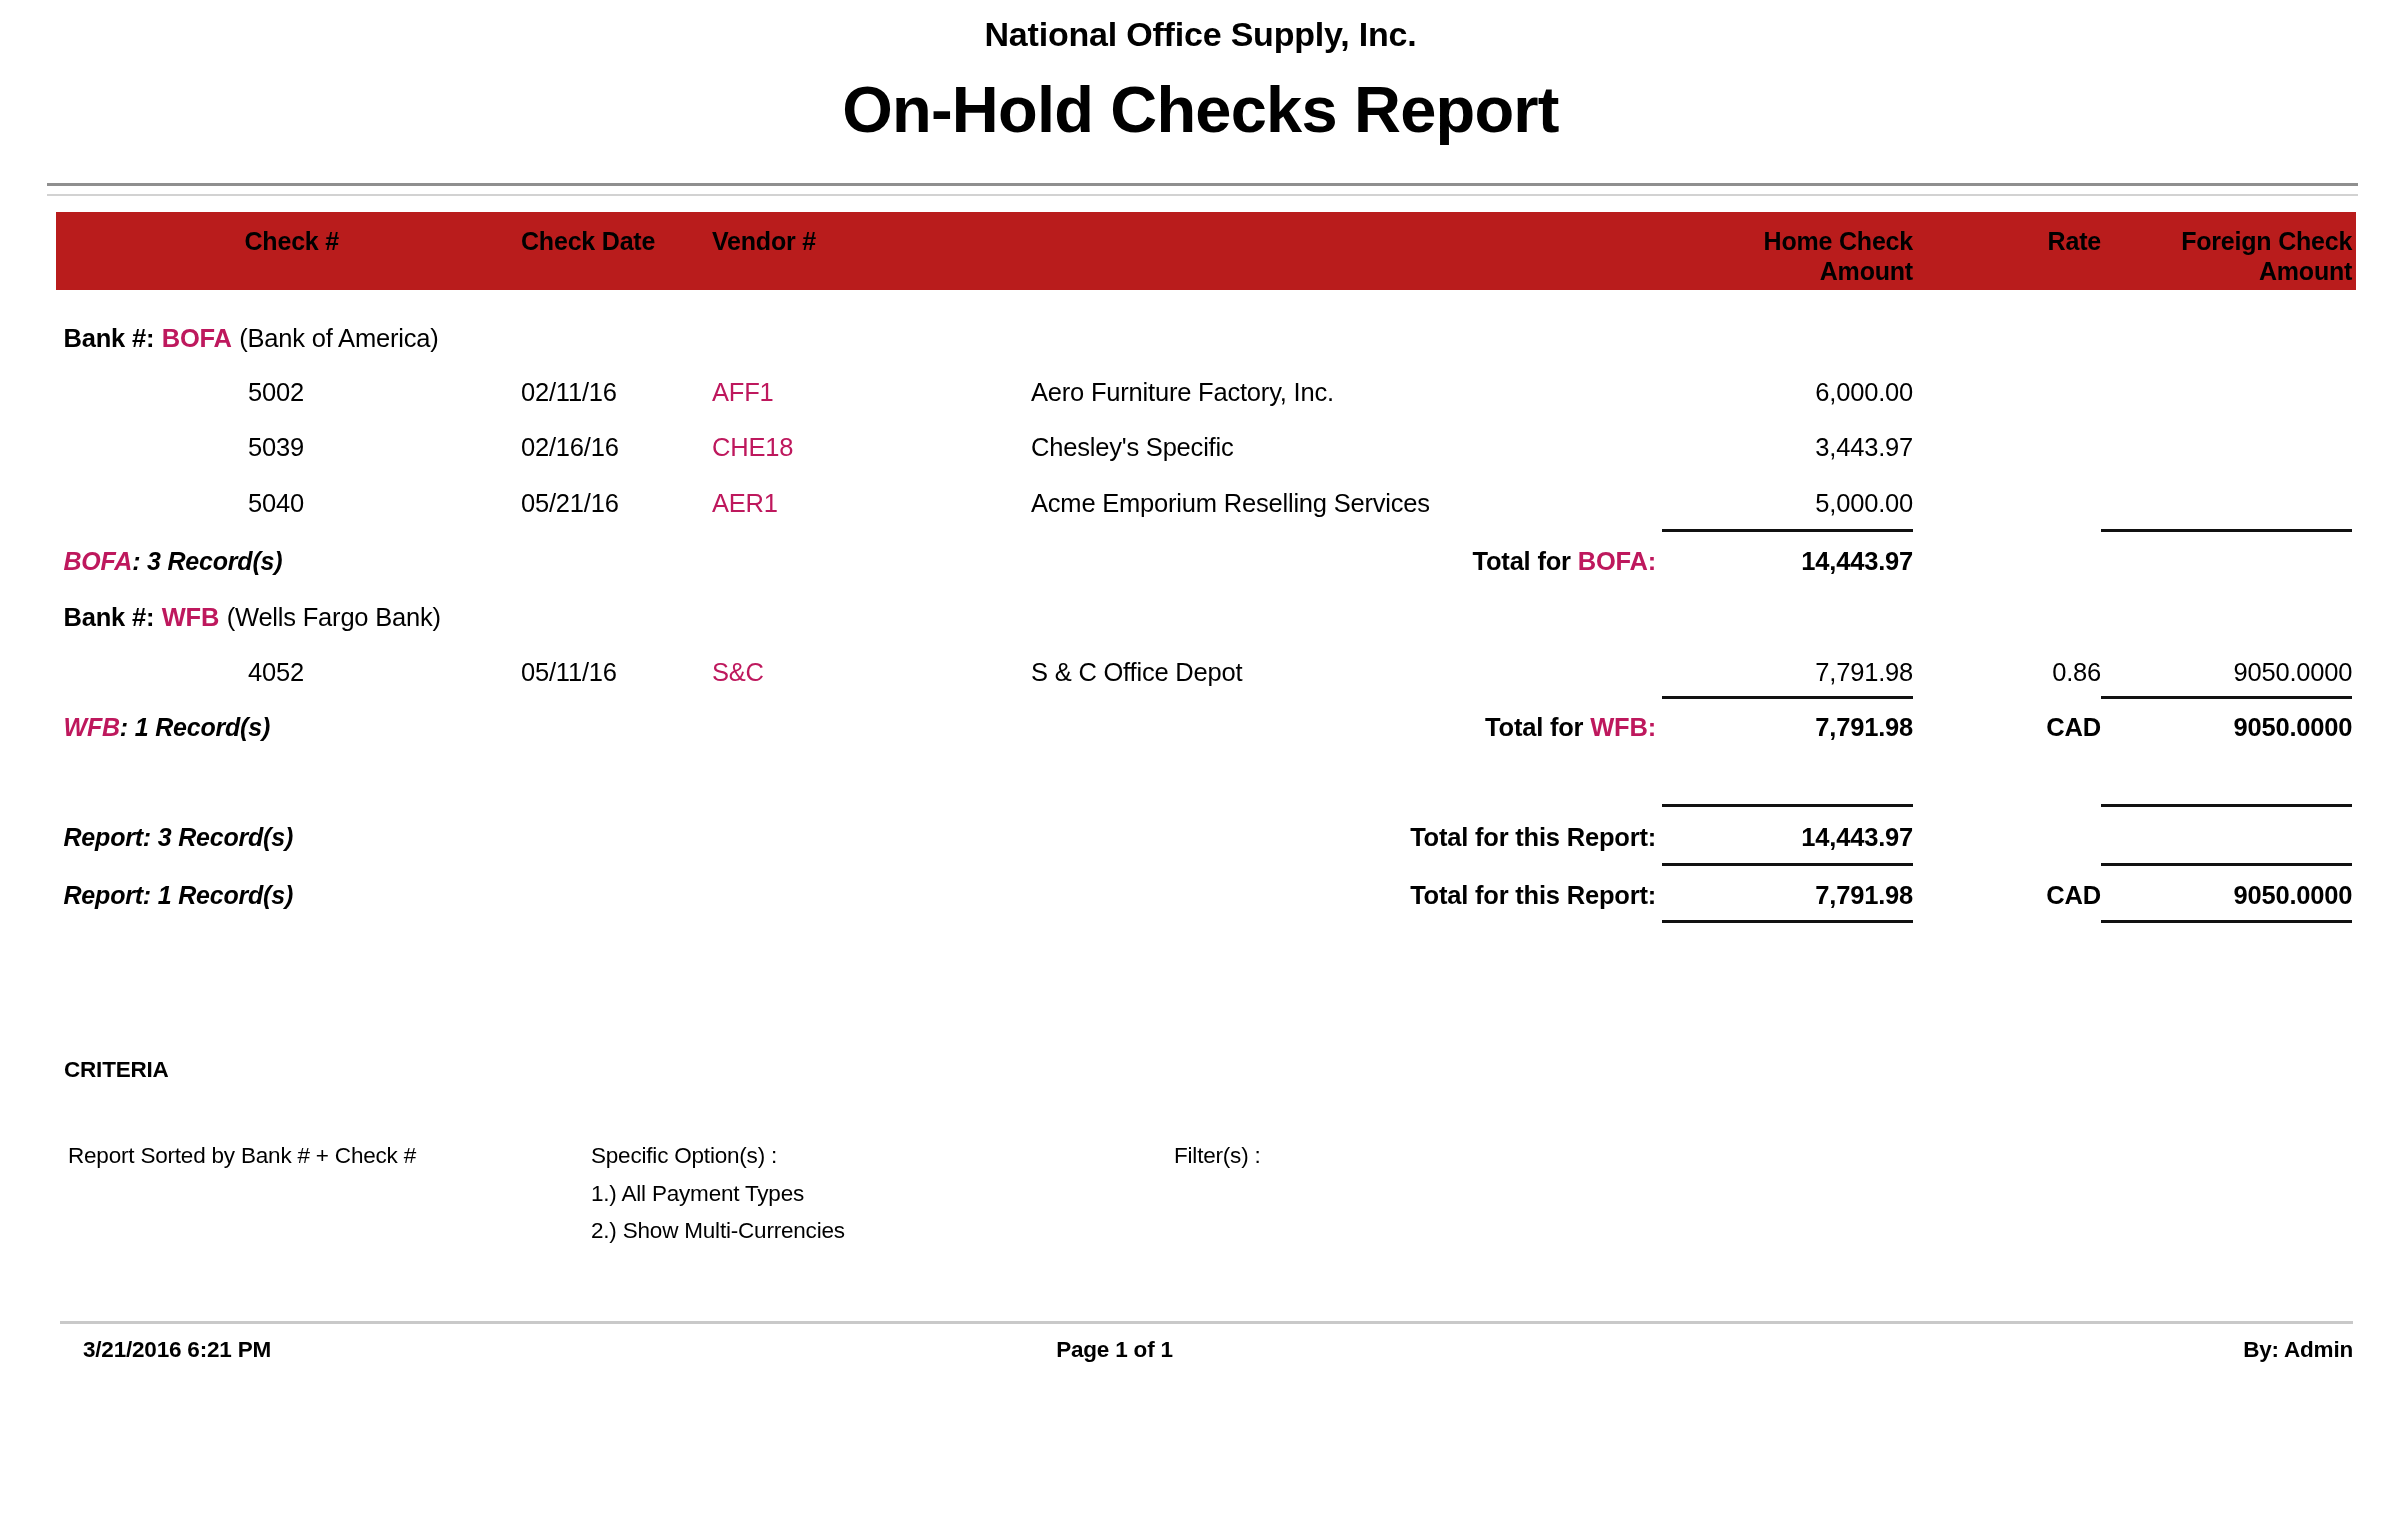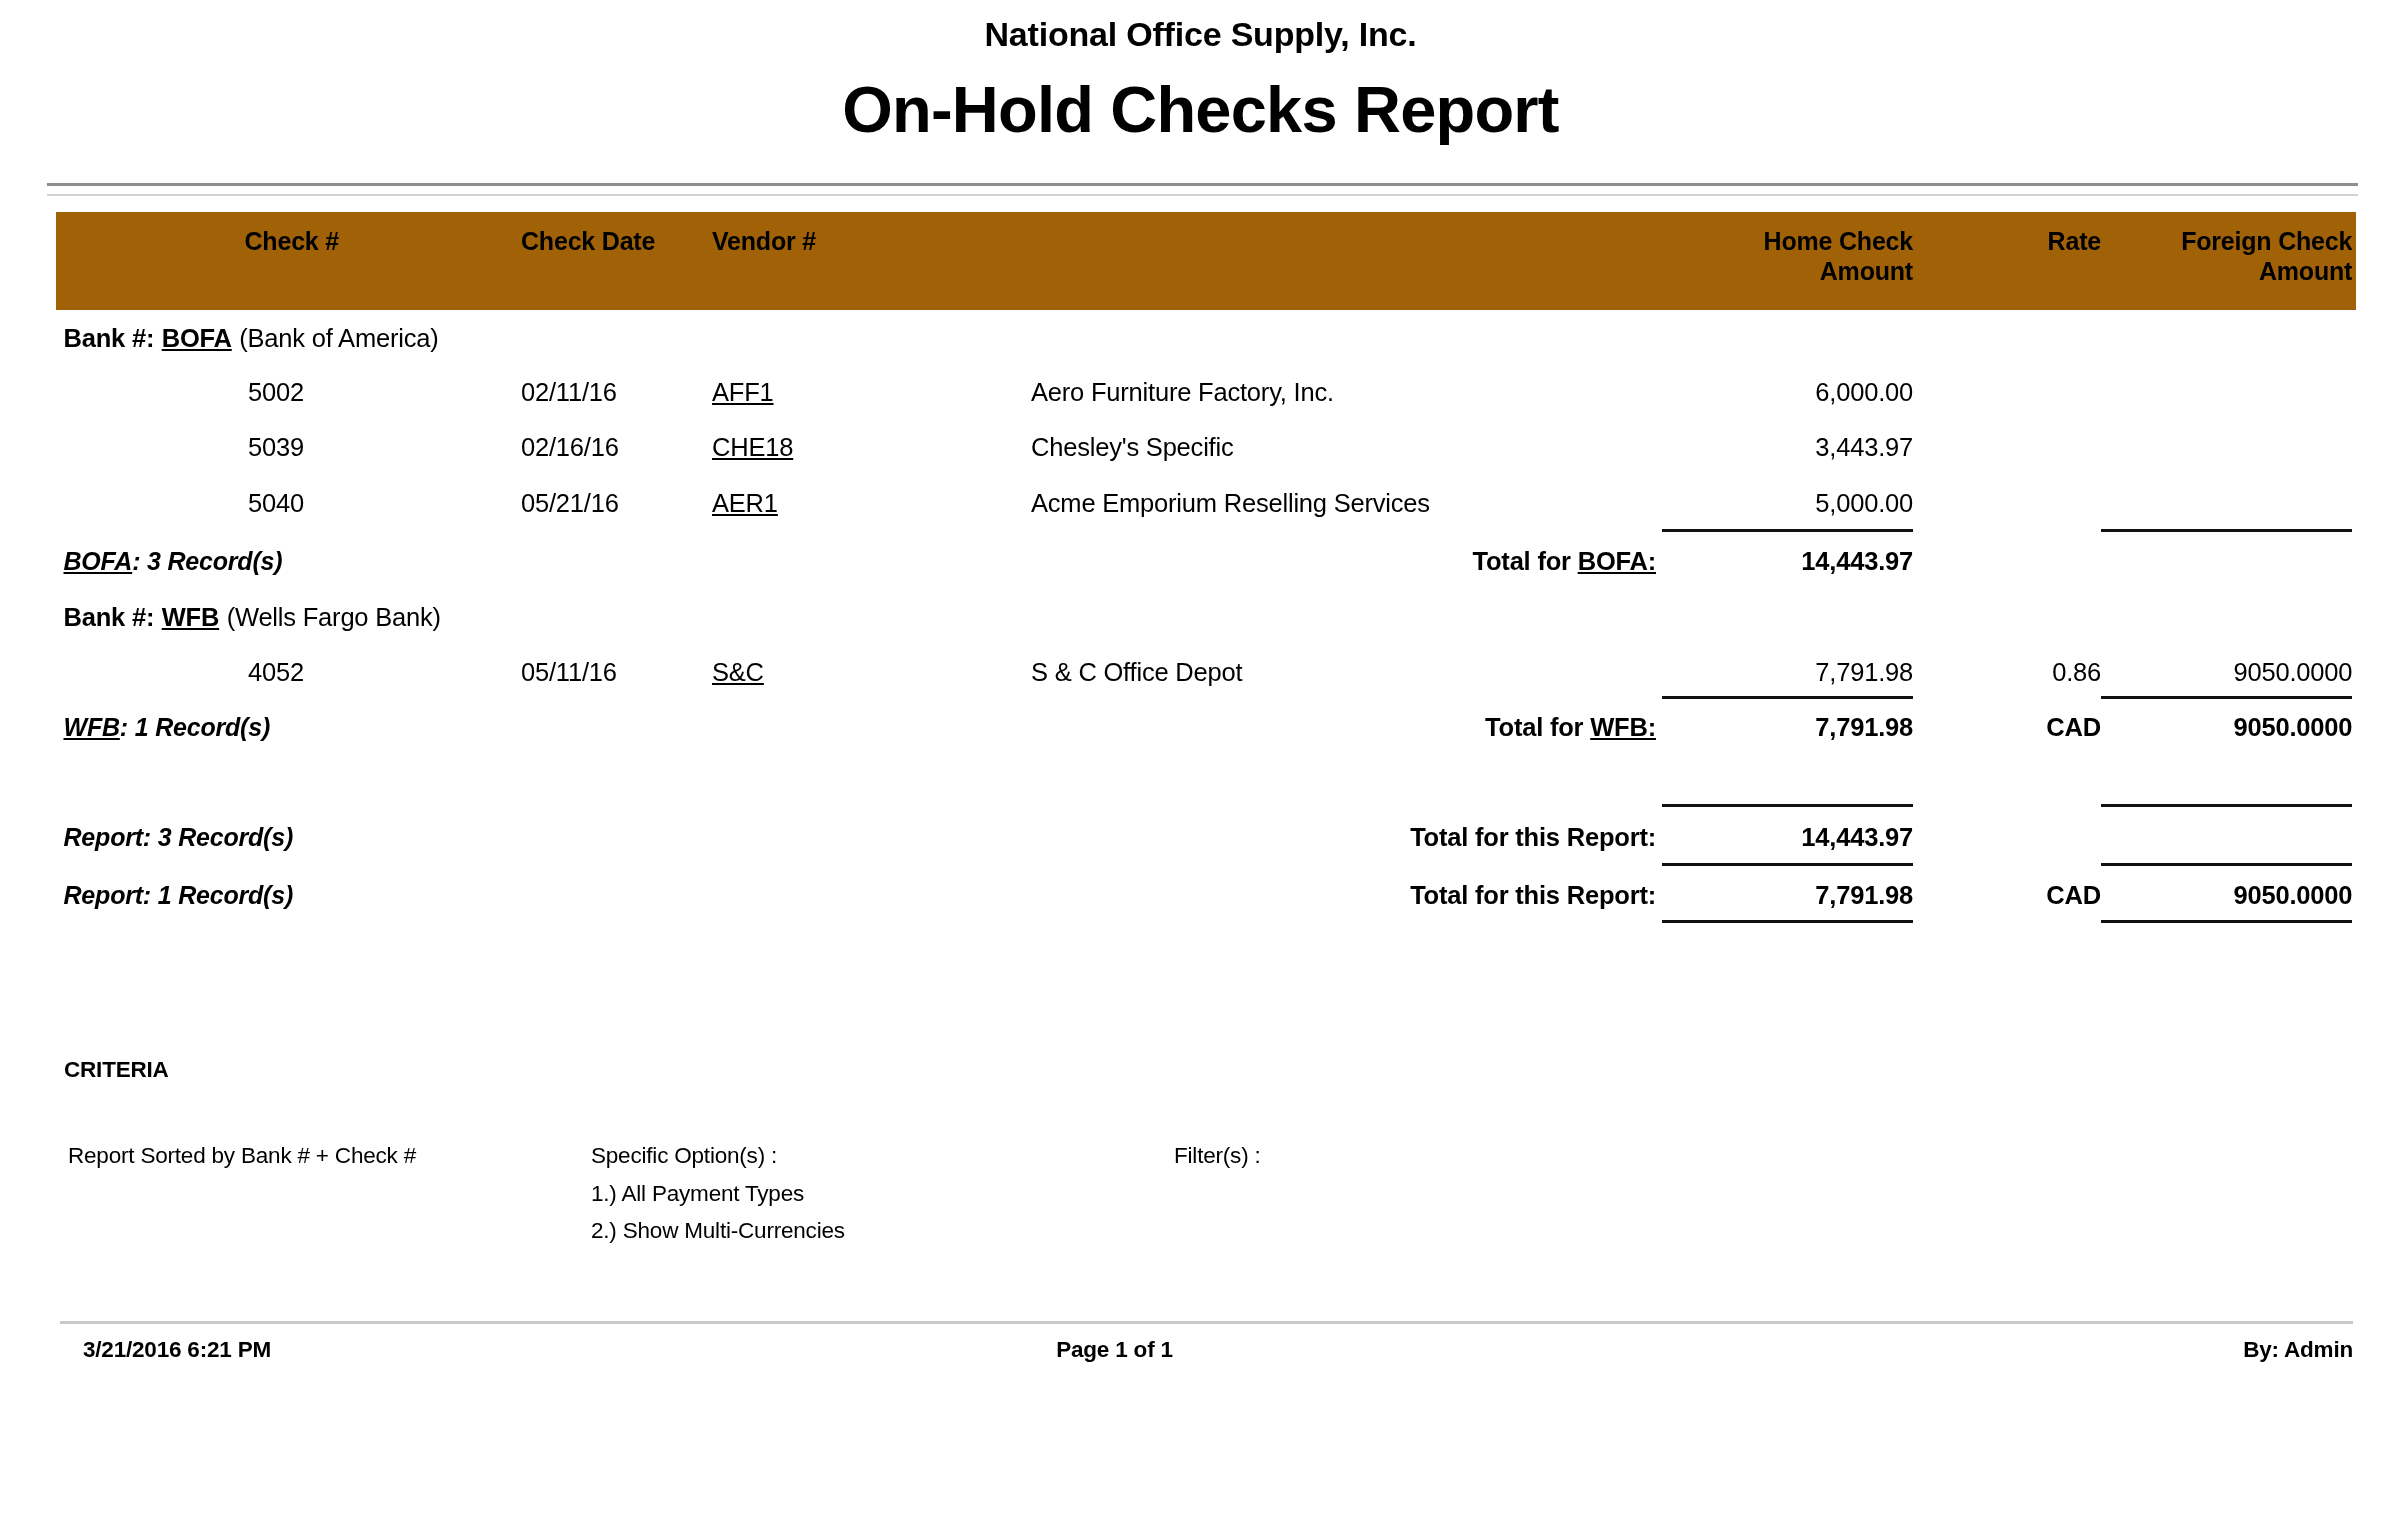--- a/index.html
+++ b/index.html
@@ -23,28 +23,28 @@
   }
   .cc{grid-column:1;text-align:right;padding-right:41px;}
   .cd{grid-column:3;}
   .cv{grid-column:4;}
   .cco{grid-column:6;}
   .ch{grid-column:7;text-align:right;}
   .cr{grid-column:8;text-align:right;}
   .cf{grid-column:9;text-align:right;padding-right:3.8px;}
   .cl{grid-column:1/7;display:flex;justify-content:space-between;align-items:baseline;padding-left:7.5px;padding-right:6px;}
   
-  .thead{top:212px;height:98px;background:#a16207;font-weight:bold;font-size:25px;line-height:30px;padding-top:13.5px;box-sizing:border-box;}
+  .thead{top:212px;height:78px;background:#b91c1c;font-weight:bold;font-size:25px;line-height:30px;padding-top:13.5px;box-sizing:border-box;}
   .thead .cc{padding-right:6px;}
   .two span{display:block;}
   
   .bank-row{position:absolute;left:56px;width:2300px;font-size:25.5px;line-height:31.5px;padding-left:7.5px;box-sizing:border-box;}
   .bank-label{font-weight:bold;margin-right:7.5px;}
   .bank-code{font-weight:bold;margin-right:7.5px;}
-  .blue{color:#000000;text-decoration:underline;}
+  .blue{color:#be185d;}
   .grp-note{font-style:italic;font-size:25px;}
   .tlabel{font-weight:bold;text-align:center;}
   .trow{font-weight:bold;}
   .rule-row{height:0;}
   .ch-rule{grid-column:7;border-top:3px solid #111;height:0;}
   .cf-rule{grid-column:9;border-top:3px solid #111;height:0;margin-right:3.8px;}
   
   .criteria-h{top:1057px;left:64px;font-size:22.5px;font-weight:bold;}
   .crit-text{font-size:22.5px;line-height:28.5px;}
   .crit-sort{top:1142px;left:68px;}

